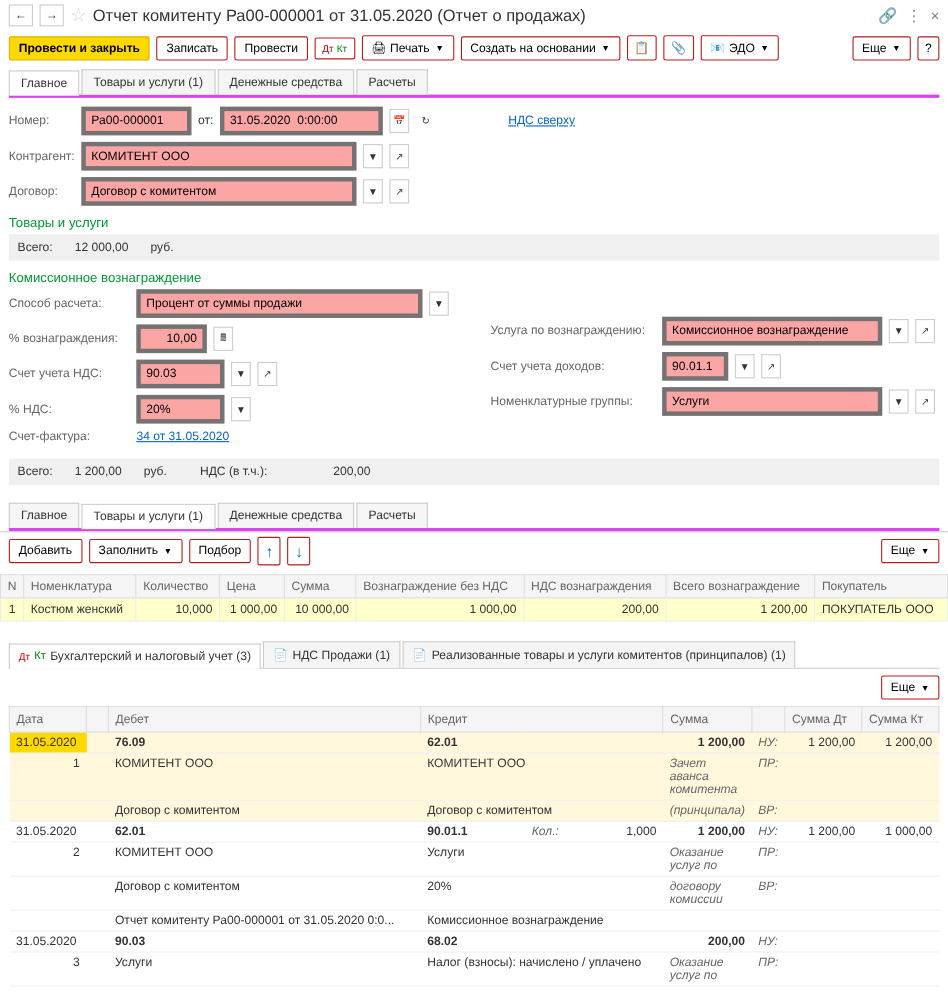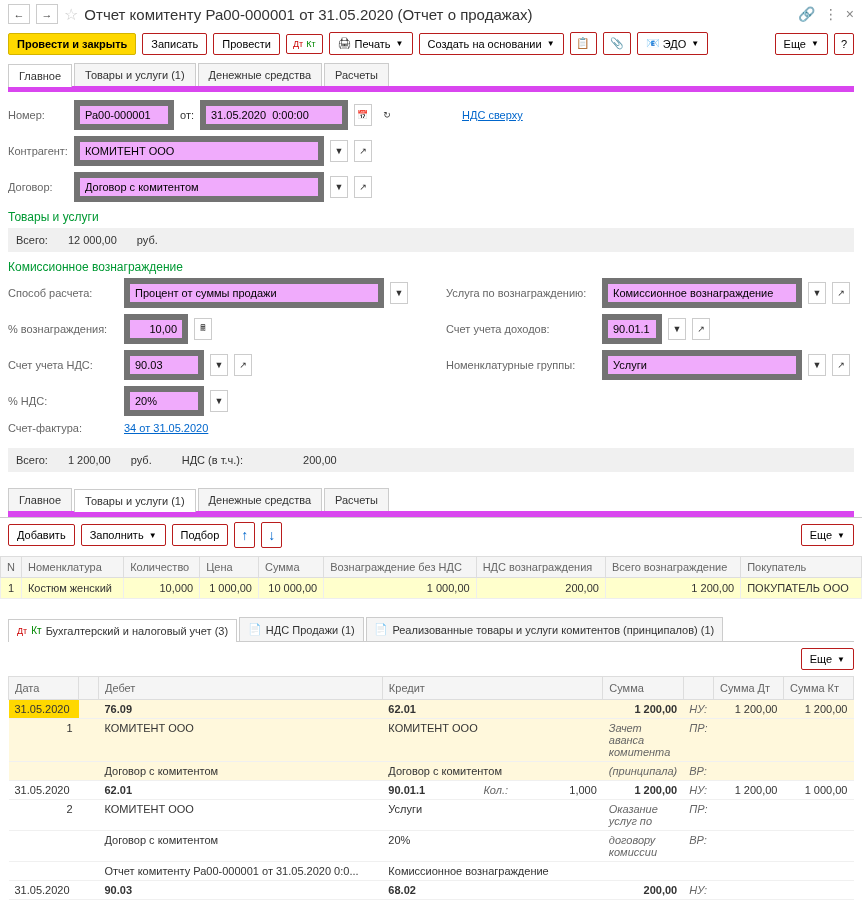--- a/index.html
+++ b/index.html
@@ -9,34 +9,34 @@
 .star { color: #ccc; font-size: 16px; }
 .title { font-size: 15px; font-weight: normal; flex: 1; }
 .topbar-right { display: flex; gap: 8px; align-items: center; }
 .icon-link { color: #888; font-size: 14px; cursor: pointer; }
 .toolbar { display: flex; align-items: center; padding: 4px 8px; gap: 6px; flex-wrap: wrap; }
 .btn { border: 1px solid #b91c1c; background: #fff; padding: 4px 8px; cursor: pointer; font-size: 11px; border-radius: 2px; display: inline-flex; align-items: center; gap: 3px; }
 .btn-primary { background: #ffd800; border-color: #d4b400; font-weight: bold; }
 .btn-icon { padding: 4px 6px; }
 .dropdown-arrow { font-size: 8px; margin-left: 2px; }
 .toolbar-spacer { flex: 1; }
-.tabs { display: flex; border-bottom: 6px solid #d946ef; margin: 4px 8px 0 8px; }
+.tabs { display: flex; border-bottom: 3px solid #d946ef; margin: 4px 8px 0 8px; }
 .tab { padding: 5px 10px; border: 1px solid #ccc; border-bottom: none; background: #f5f5f5; cursor: pointer; margin-right: 2px; font-size: 11px; }
 .tab.active { background: #fff; position: relative; top: 1px; }
 .form-area { padding: 8px; }
 .form-row { display: flex; align-items: center; margin-bottom: 6px; gap: 6px; }
 .form-label { color: #666; width: 60px; }
 .form-label-w { color: #666; width: 110px; }
 .form-label-w2 { color: #666; width: 150px; }
-.input { border: 6px solid #737373; padding: 3px 5px; font-size: 11px; background: #f0abfc; }
+.input { border: 4px solid #737373; padding: 3px 5px; font-size: 11px; background: #fca5a5; }
 .input-btn { border: 1px solid #ccc; background: #fff; width: 18px; height: 22px; display: flex; align-items: center; justify-content: center; cursor: pointer; font-size: 9px; }
 .link { color: #0066cc; text-decoration: underline; cursor: pointer; }
 .section-title { color: #009933; font-size: 12px; margin: 8px 0 4px 0; }
 .total-bar { background: #f0f0f0; padding: 6px 8px; display: flex; gap: 20px; margin-bottom: 4px; }
-.two-col { display: flex; gap: 30px; }
+.two-col { display: flex; gap: 30px; align-items: center; }
 .col { flex: 1; }
 .data-toolbar { display: flex; align-items: center; padding: 4px 8px; gap: 6px; border-top: 1px solid #ccc; }
 .data-table { width: 100%; border-collapse: collapse; margin-top: 4px; font-size: 11px; }
 .data-table th { background: #f5f5f5; border: 1px solid #ddd; padding: 4px 6px; text-align: left; font-weight: normal; color: #666; }
 .data-table td { border: 1px solid #eee; padding: 4px 6px; }
 .data-table tr.selected td { background: #ffffcc; }
 .num-cell { background: #ffd800; text-align: center; width: 20px; }
 .r { text-align: right; }
 .acc-section { margin-top: 18px; padding: 0 8px; }
 .acc-tabs { display: flex; border-bottom: 1px solid #ccc; align-items: center; gap: 2px; }

